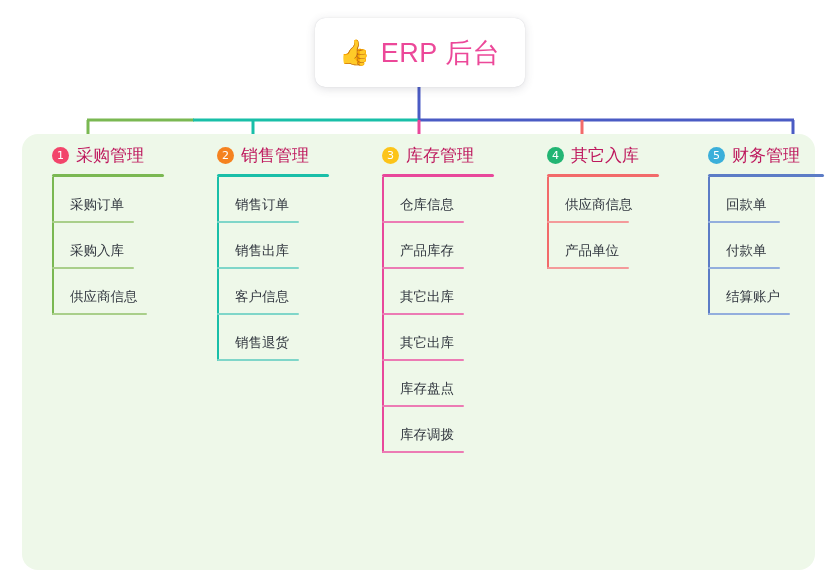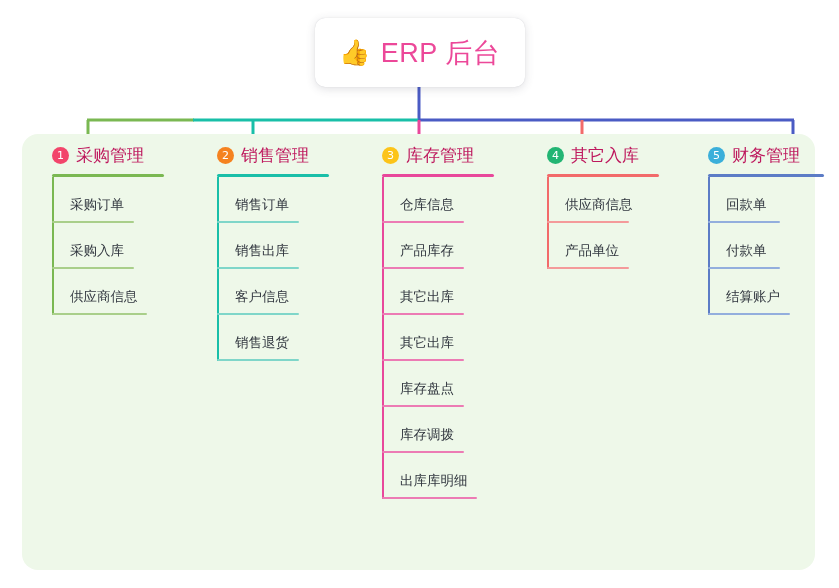--- a/index.html
+++ b/index.html
@@ -240,24 +240,20 @@
             <div class="child-rule" style="background: rgb(236, 123, 180); width: 82px;"></div>
           </div>
           <div class="child">
             <span class="child-label">库存盘点</span>
             <div class="child-rule" style="background: rgb(236, 123, 180); width: 82px;"></div>
           </div>
           <div class="child">
             <span class="child-label">库存调拨</span>
             <div class="child-rule" style="background: rgb(236, 123, 180); width: 82px;"></div>
           </div>
-          <div class="child">
-            <span class="child-label">出库库明细</span>
-            <div class="child-rule" style="background: rgb(236, 123, 180); width: 95px;"></div>
-          </div>
         </div>
       </div>
       <div class="column" style="left: 529px;">
         <div class="col-head">
           <span class="badge" style="background: rgb(34, 181, 115);">4</span>
           <span class="col-title">其它入库</span>
         </div>
         <div class="head-rule" style="background: rgb(242, 106, 106); width: 112px; margin-left: 18px;"></div>
         <div class="children">
           <div class="spine" style="background: rgb(242, 106, 106);"></div>

